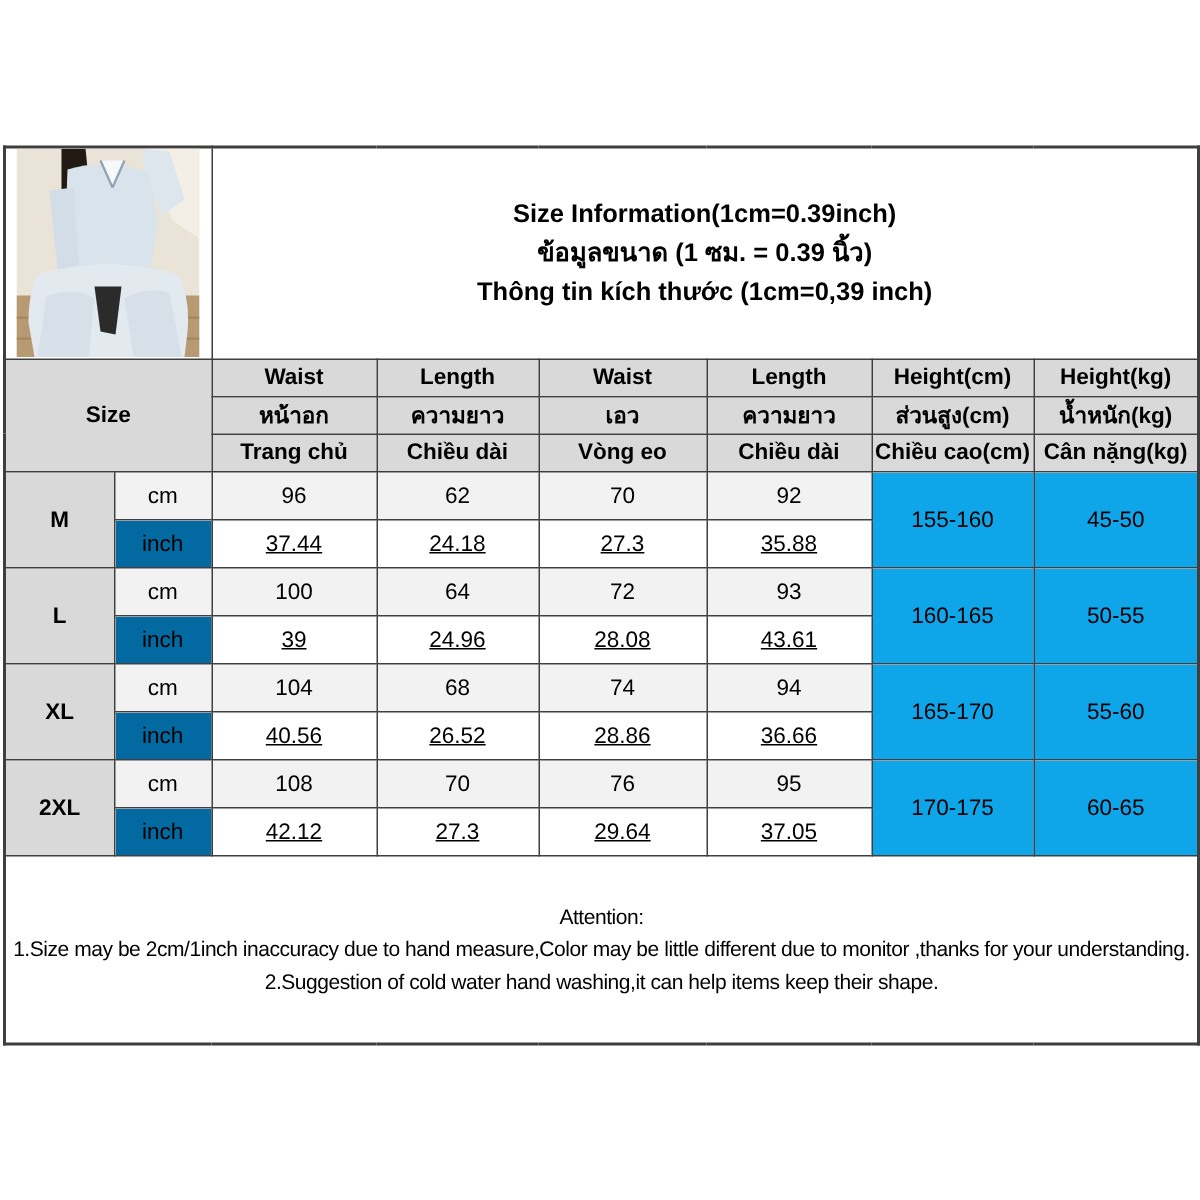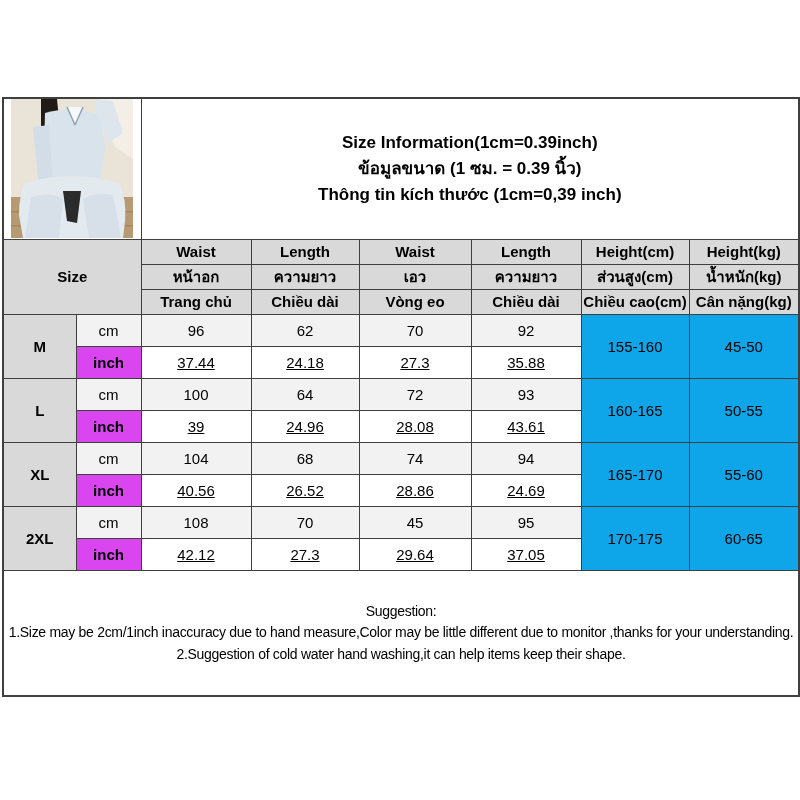--- a/index.html
+++ b/index.html
@@ -39,21 +39,21 @@
   .photo-cell { background: #ffffff; vertical-align: middle; }
   .photo-cell svg { display: block; margin: 0 auto; }
 
   .title-cell { background: #ffffff; }
   .title-line { font-weight: bold; font-size: 17px; line-height: 26px; }
 
   .hdr { background: #d9d9d9; font-weight: bold; }
   .size-big { background: #d9d9d9; font-weight: bold; font-size: 28px; }
   .size-letter { background: #d9d9d9; font-weight: bold; font-size: 15px; }
   .unit { background: #f2f2f2; font-weight: normal; }
-  .unit-inch { background: #d946ef; font-weight: bold; }
+  .unit-inch { background: #0369a1; font-weight: normal; }
   .val-cm { background: #f2f2f2; font-weight: normal; margin-left: 40px; }
   .val-inch { background: #ffffff; font-weight: normal; text-decoration: underline; }
   .merged { background: #0ea5e9; font-weight: normal; }
 
   .note-cell {
     text-align: left;
     vertical-align: top;
     padding: 3px 5px;
     background: #ffffff;
     white-space: normal;
@@ -179,43 +179,43 @@
     <td class="val-cm">74</td>
     <td class="val-cm">94</td>
     <td class="merged" rowspan="2">165-170</td>
     <td class="merged" rowspan="2">55-60</td>
   </tr>
   <tr class="r-data">
     <td class="unit-inch">inch</td>
     <td class="val-inch">40.56</td>
     <td class="val-inch">26.52</td>
     <td class="val-inch">28.86</td>
-    <td class="val-inch">24.69</td>
+    <td class="val-inch">36.66</td>
   </tr>
 
   <tr class="r-data">
     <th class="size-letter" rowspan="2">2XL</th>
     <td class="unit">cm</td>
     <td class="val-cm">108</td>
     <td class="val-cm">70</td>
-    <td class="val-cm">45</td>
+    <td class="val-cm">76</td>
     <td class="val-cm">95</td>
     <td class="merged" rowspan="2">170-175</td>
     <td class="merged" rowspan="2">60-65</td>
   </tr>
   <tr class="r-data">
     <td class="unit-inch">inch</td>
     <td class="val-inch">42.12</td>
     <td class="val-inch">27.3</td>
     <td class="val-inch">29.64</td>
     <td class="val-inch">37.05</td>
   </tr>
 
   <tr class="r-note">
     <td class="note-cell" colspan="8">
-      <div>Suggestion:</div>
+      <div>Attention:</div>
       <div>1.Size may be 2cm/1inch inaccuracy due to hand measure,Color may be little different due to monitor ,thanks for your understanding.</div>
       <div>2.Suggestion of cold water hand washing,it can help items keep their shape.</div>
     </td>
   </tr>
 </tbody>
     </table>
 </div>
 
 </body></html>

